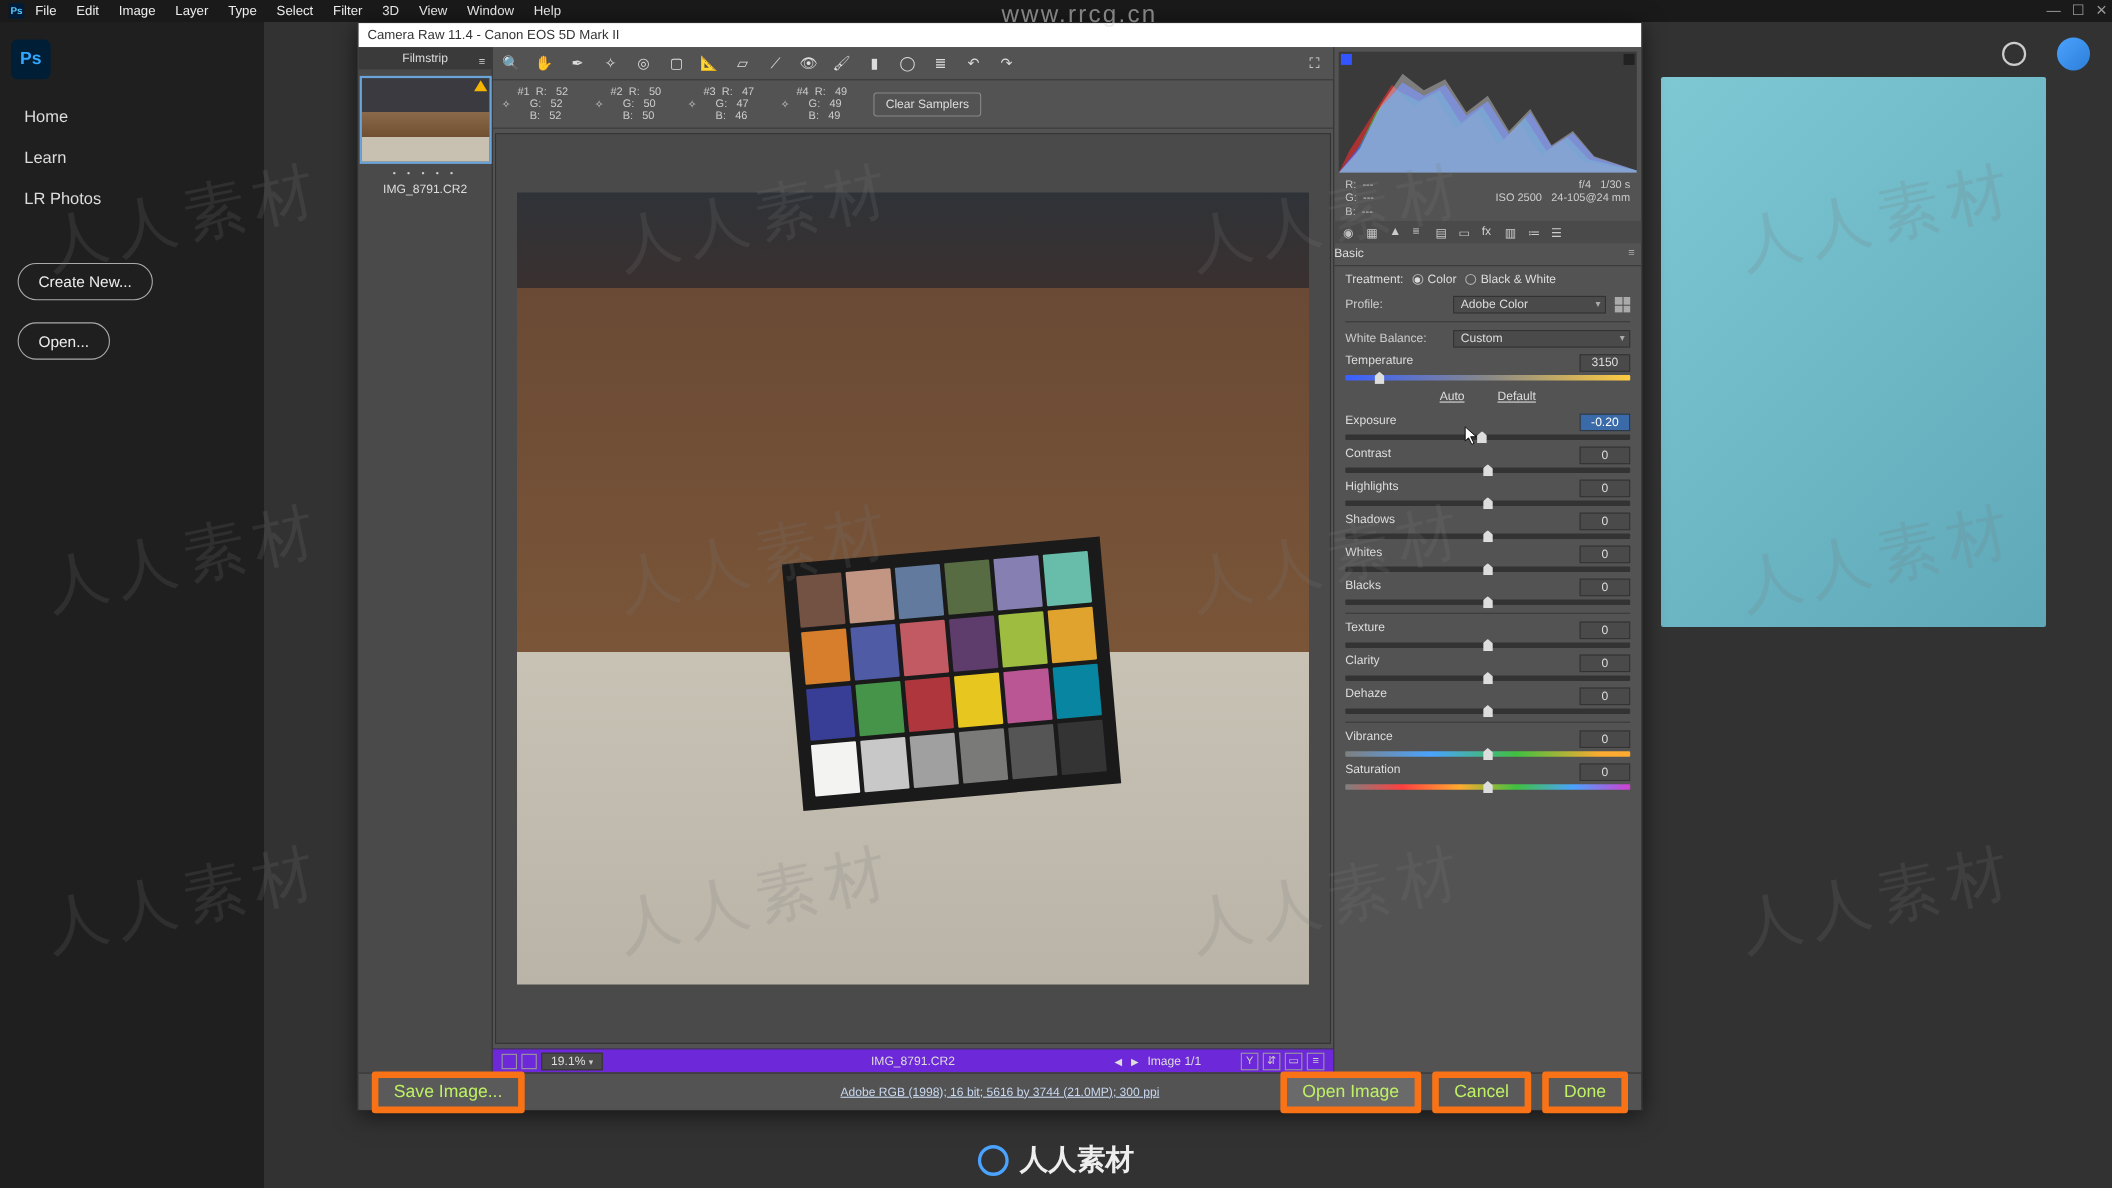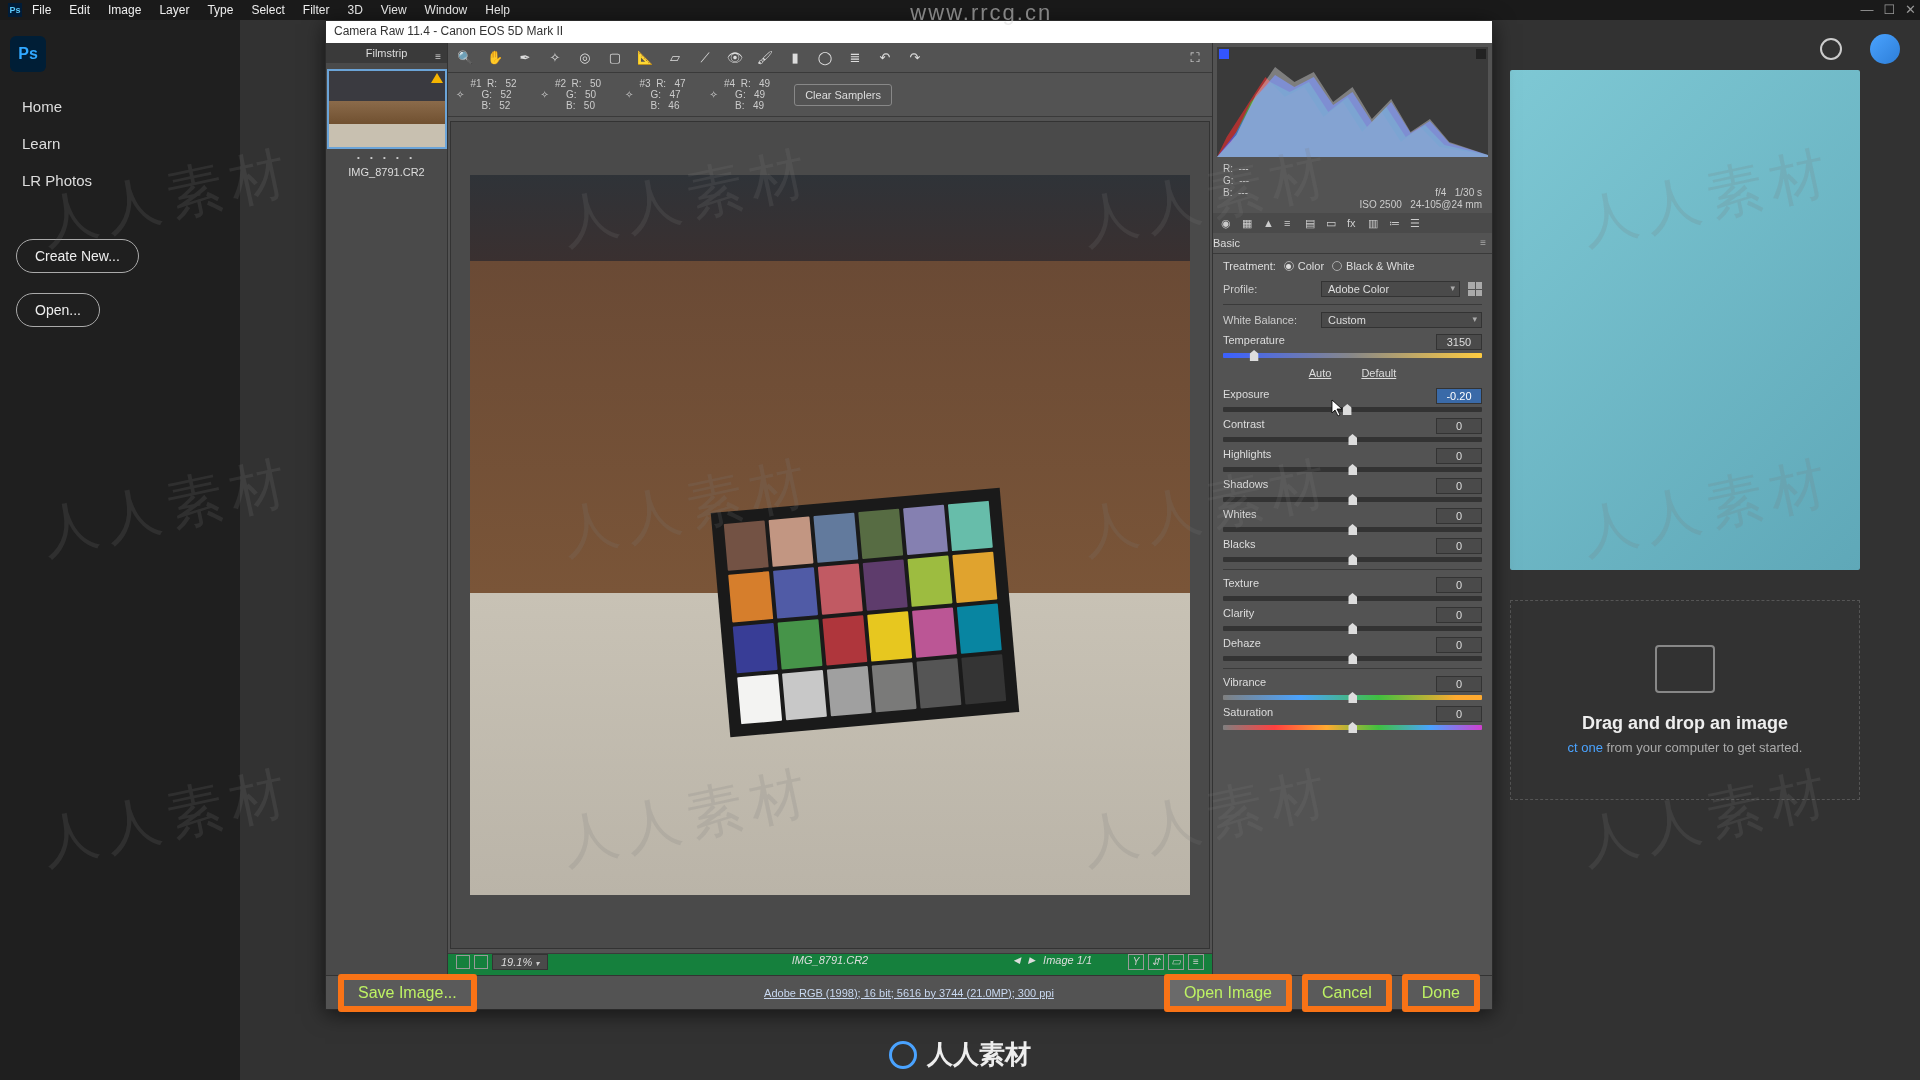--- a/index.html
+++ b/index.html
@@ -55,21 +55,21 @@
 .samp-vals{display:flex;flex-direction:column;line-height:11px;}
 .samp-vals div{white-space:pre;}
 .clear-samp{border:1px solid #888;padding:4px 10px;font-size:11px;color:#ddd;background:#535353;border-radius:3px;cursor:default;}
 
 .canvas{ flex:1; background:#4a4a4a; position:relative; overflow:hidden; margin:4px 2px; border:1px solid #333;}
 .canvas-img{position:absolute;left:0;right:0;top:8px;bottom:8px;margin:auto;width:720px;height:720px;}
 .photo{position:absolute;left:0;top:0;width:100%;height:100%;background:linear-gradient(180deg,#2f3338 0%,#3a3030 12%, #6a4a35 12%, #7a5538 58%, #c8c2b5 58%, #bab4a8 100%);}
 .colorchecker{position:absolute;left:250px;top:325px;width:290px;height:225px;background:#1a1a1a;transform:rotate(-5deg);display:grid;grid-template-columns:repeat(6,1fr);grid-template-rows:repeat(4,1fr);gap:4px;padding:12px;}
 .sw{border-radius:1px;}
 
-.canvas-status{height:22px;background:#15803d;display:flex;align-items:flex-start;padding:0 8px;font-size:11px;color:#ddd;gap:12px;border-top:1px solid #3a3a3a;font-style:italic;}
+.canvas-status{height:22px;background:#6d28d9;display:flex;align-items:center;padding:0 8px;font-size:11px;color:#ddd;gap:12px;border-top:1px solid #3a3a3a;}
 .zoom-box{display:flex;align-items:center;gap:4px;}
 .sq{width:14px;height:14px;border:1px solid #999;}
 .zoom-pct{border:1px solid #333;padding:1px 8px;background:#4a4a4a;}
 .drop{color:#ccc;font-size:8px;}
 .img-nav{position:absolute;left:50%;transform:translateX(-50%);}
 .right-sq{position:absolute;right:8px;display:flex;gap:4px;}
 .right-sq .sq2{width:16px;height:16px;border:1px solid #999;font-size:10px;color:#ccc;text-align:center;line-height:14px;}
 
 
 .right-panel{ width:280px; background:#535353; border-left:1px solid #333; display:flex; flex-direction:column; font-size:11px; color:#ddd;}
@@ -161,25 +161,20 @@
   <div class="pill-btn">Open...</div>
 </div>
 
 
 <div class="right-col">
   <div class="right-top-icons">
     <div class="search-ic"></div>
     <div class="avatar"></div>
   </div>
   <div class="promo-img"></div>
-  <div class="drag-box">
-    <div class="drop-ic"></div>
-    <div class="ttl">Drag and drop an image</div>
-    <div class="sub"><span class="lk">ct one</span><span> from your computer to get started.</span></div>
-  </div>
 </div>
 
 
 <div class="cr-window" style="left:325px; top:20px;">
   <div class="cr-title">Camera Raw 11.4  -  Canon EOS 5D Mark II</div>
 
   <div class="cr-body">
 
     <div class="filmstrip">
       <div class="filmstrip-hdr">
@@ -316,21 +311,21 @@
           <path d="M0,110 L20,85 40,50 60,28 80,40 100,30 120,58 140,45 160,75 180,55 200,86 220,74 240,96 280,108 L280,110 Z" fill="#3a60ff" opacity="0.65"></path>
           <path d="M0,110 L20,88 40,48 60,20 80,35 100,25 120,55 140,40 160,72 180,52 200,85 220,72 240,95 280,108 L280,110 Z" fill="#ffffff" opacity="0.35"></path>
         </svg>
       </div>
       <div class="info-row">
         <div class="info-col">
           <div><span>R:</span>&nbsp;&nbsp;<span>---</span></div>
           <div><span>G:</span>&nbsp;&nbsp;<span>---</span></div>
           <div><span>B:</span>&nbsp;&nbsp;<span>---</span></div>
         </div>
-        <div class="info-col" style="text-align:right;margin-top:24px;">
+        <div class="info-col" style="text-align:right;">
           <div><span>f/4</span>&nbsp;&nbsp;&nbsp;<span>1/30 s</span></div>
           <div><span>ISO 2500</span>&nbsp;&nbsp;&nbsp;<span>24-105@24 mm</span></div>
         </div>
       </div>
 
       <div class="tab-strip">
         <span class="t">◉</span>
         <span class="t">▦</span>
         <span class="t">▲</span>
         <span class="t">≡</span>

